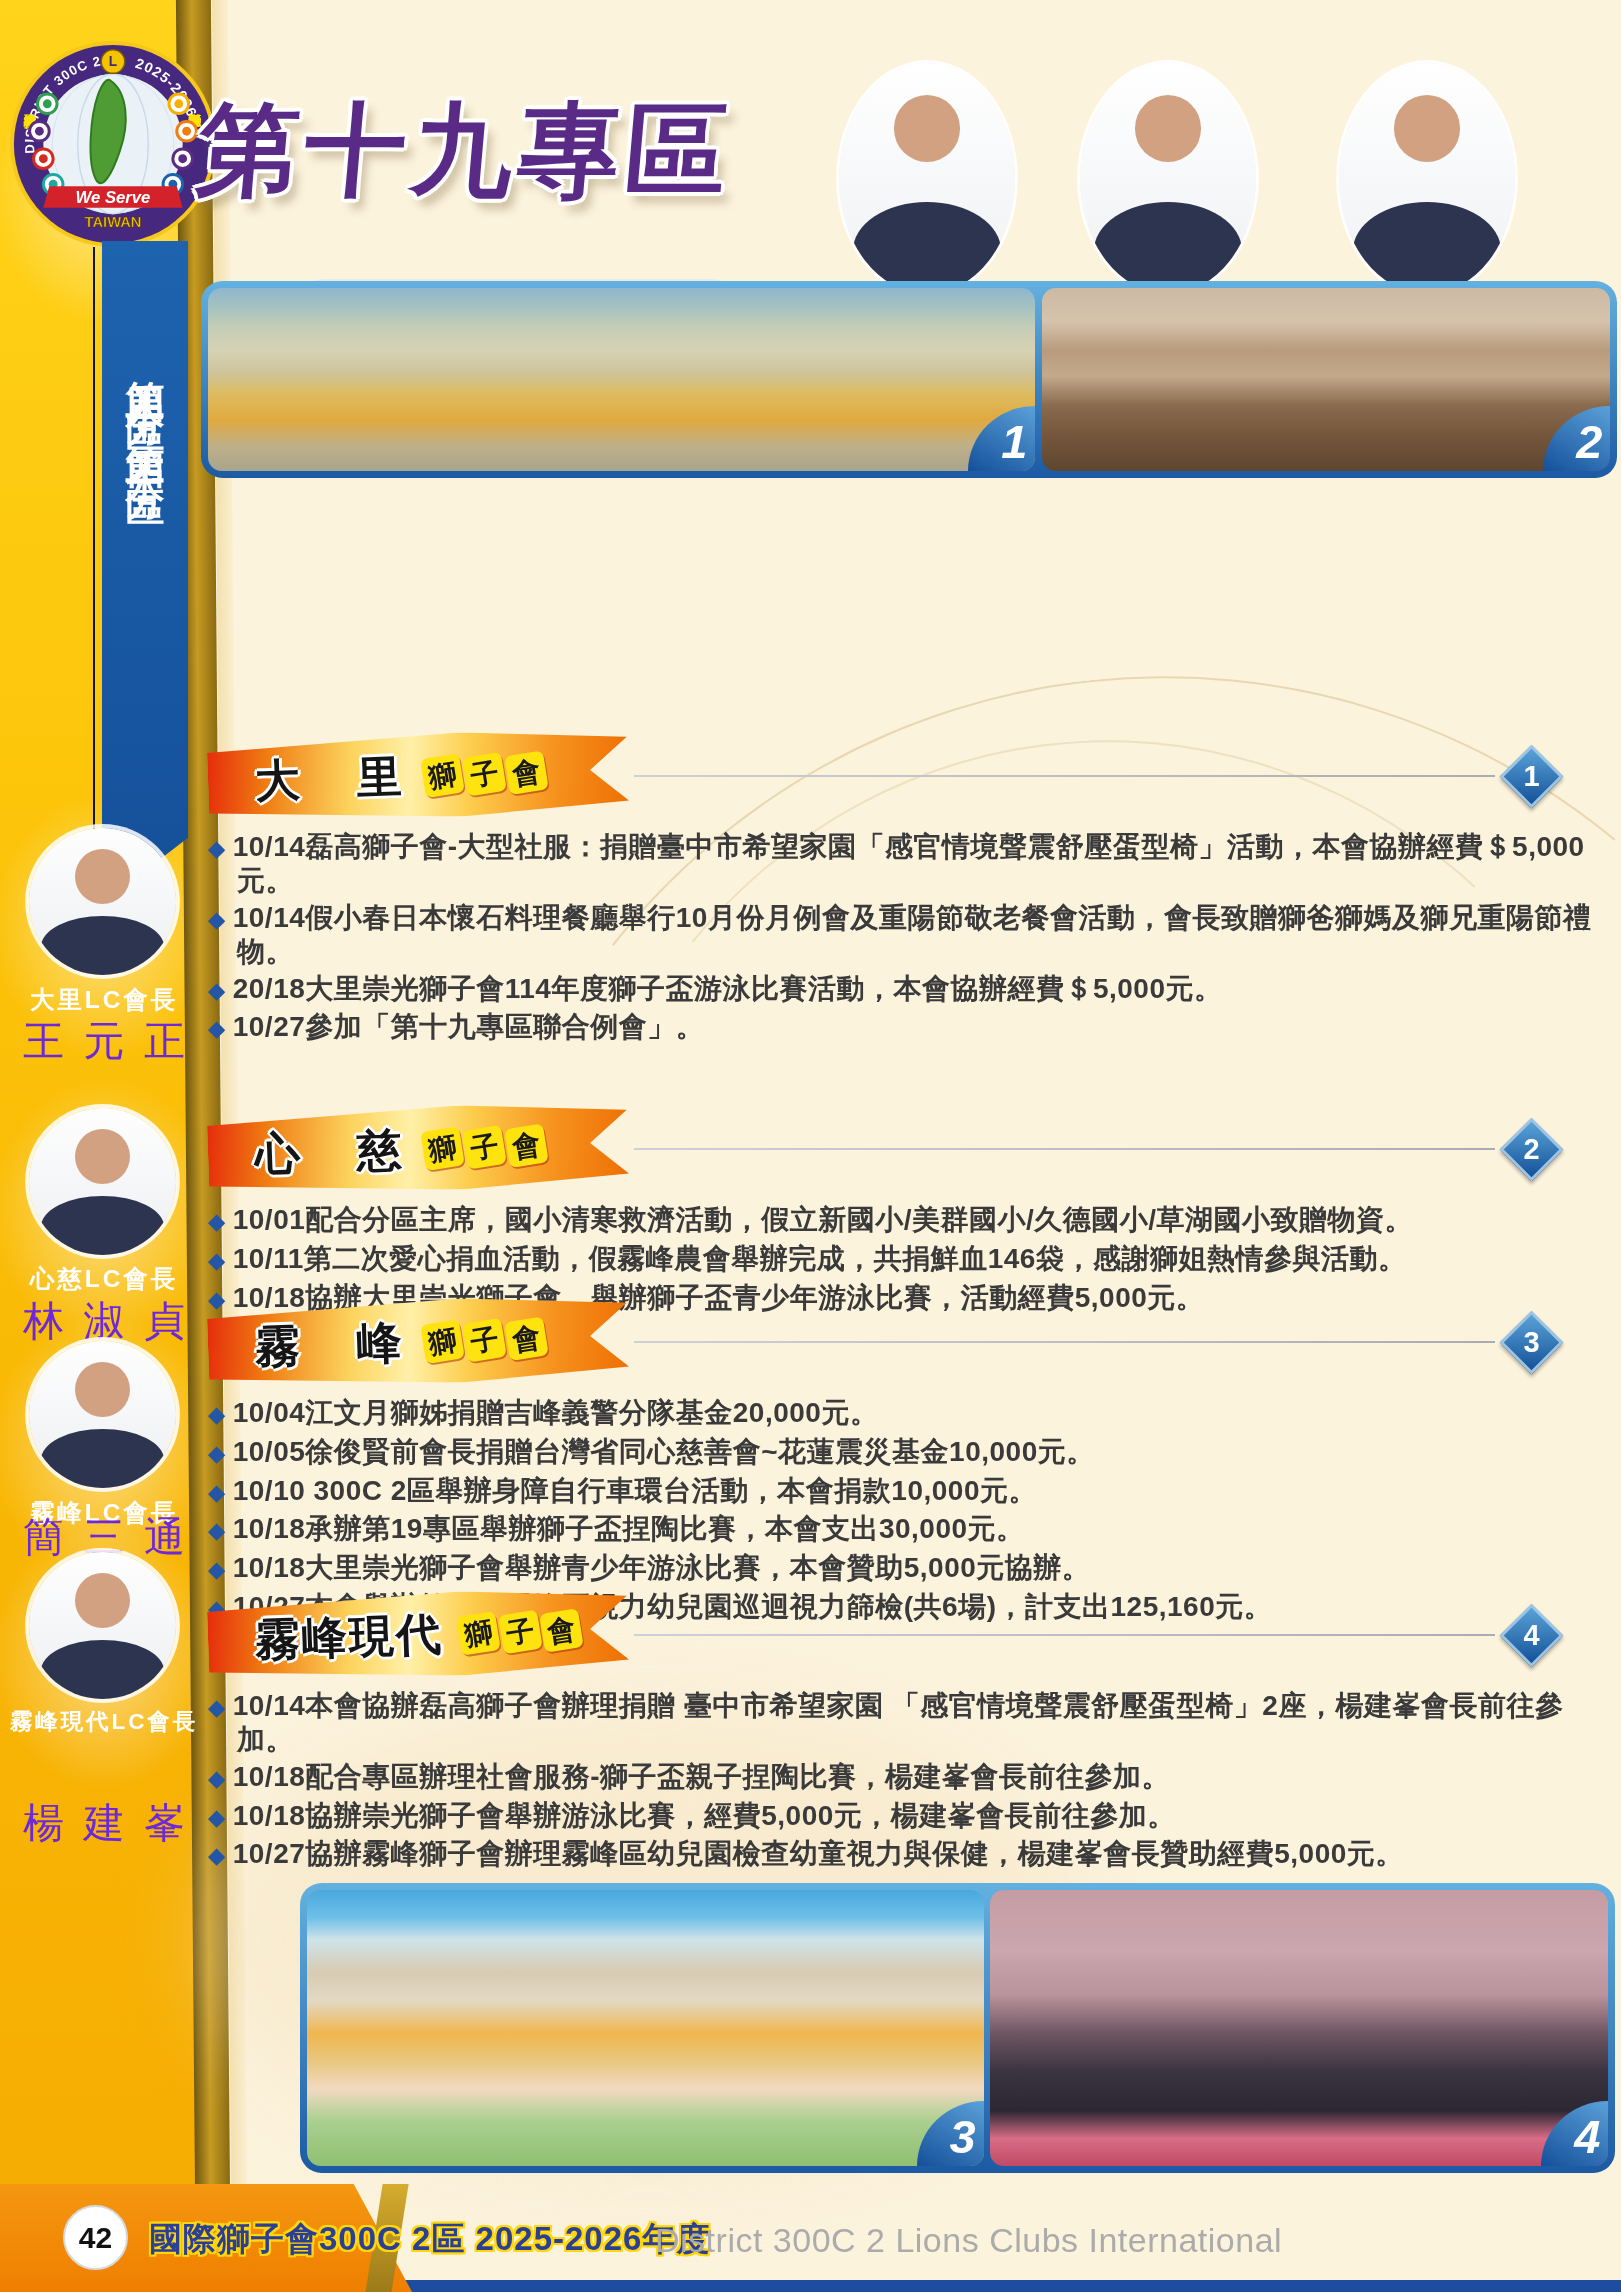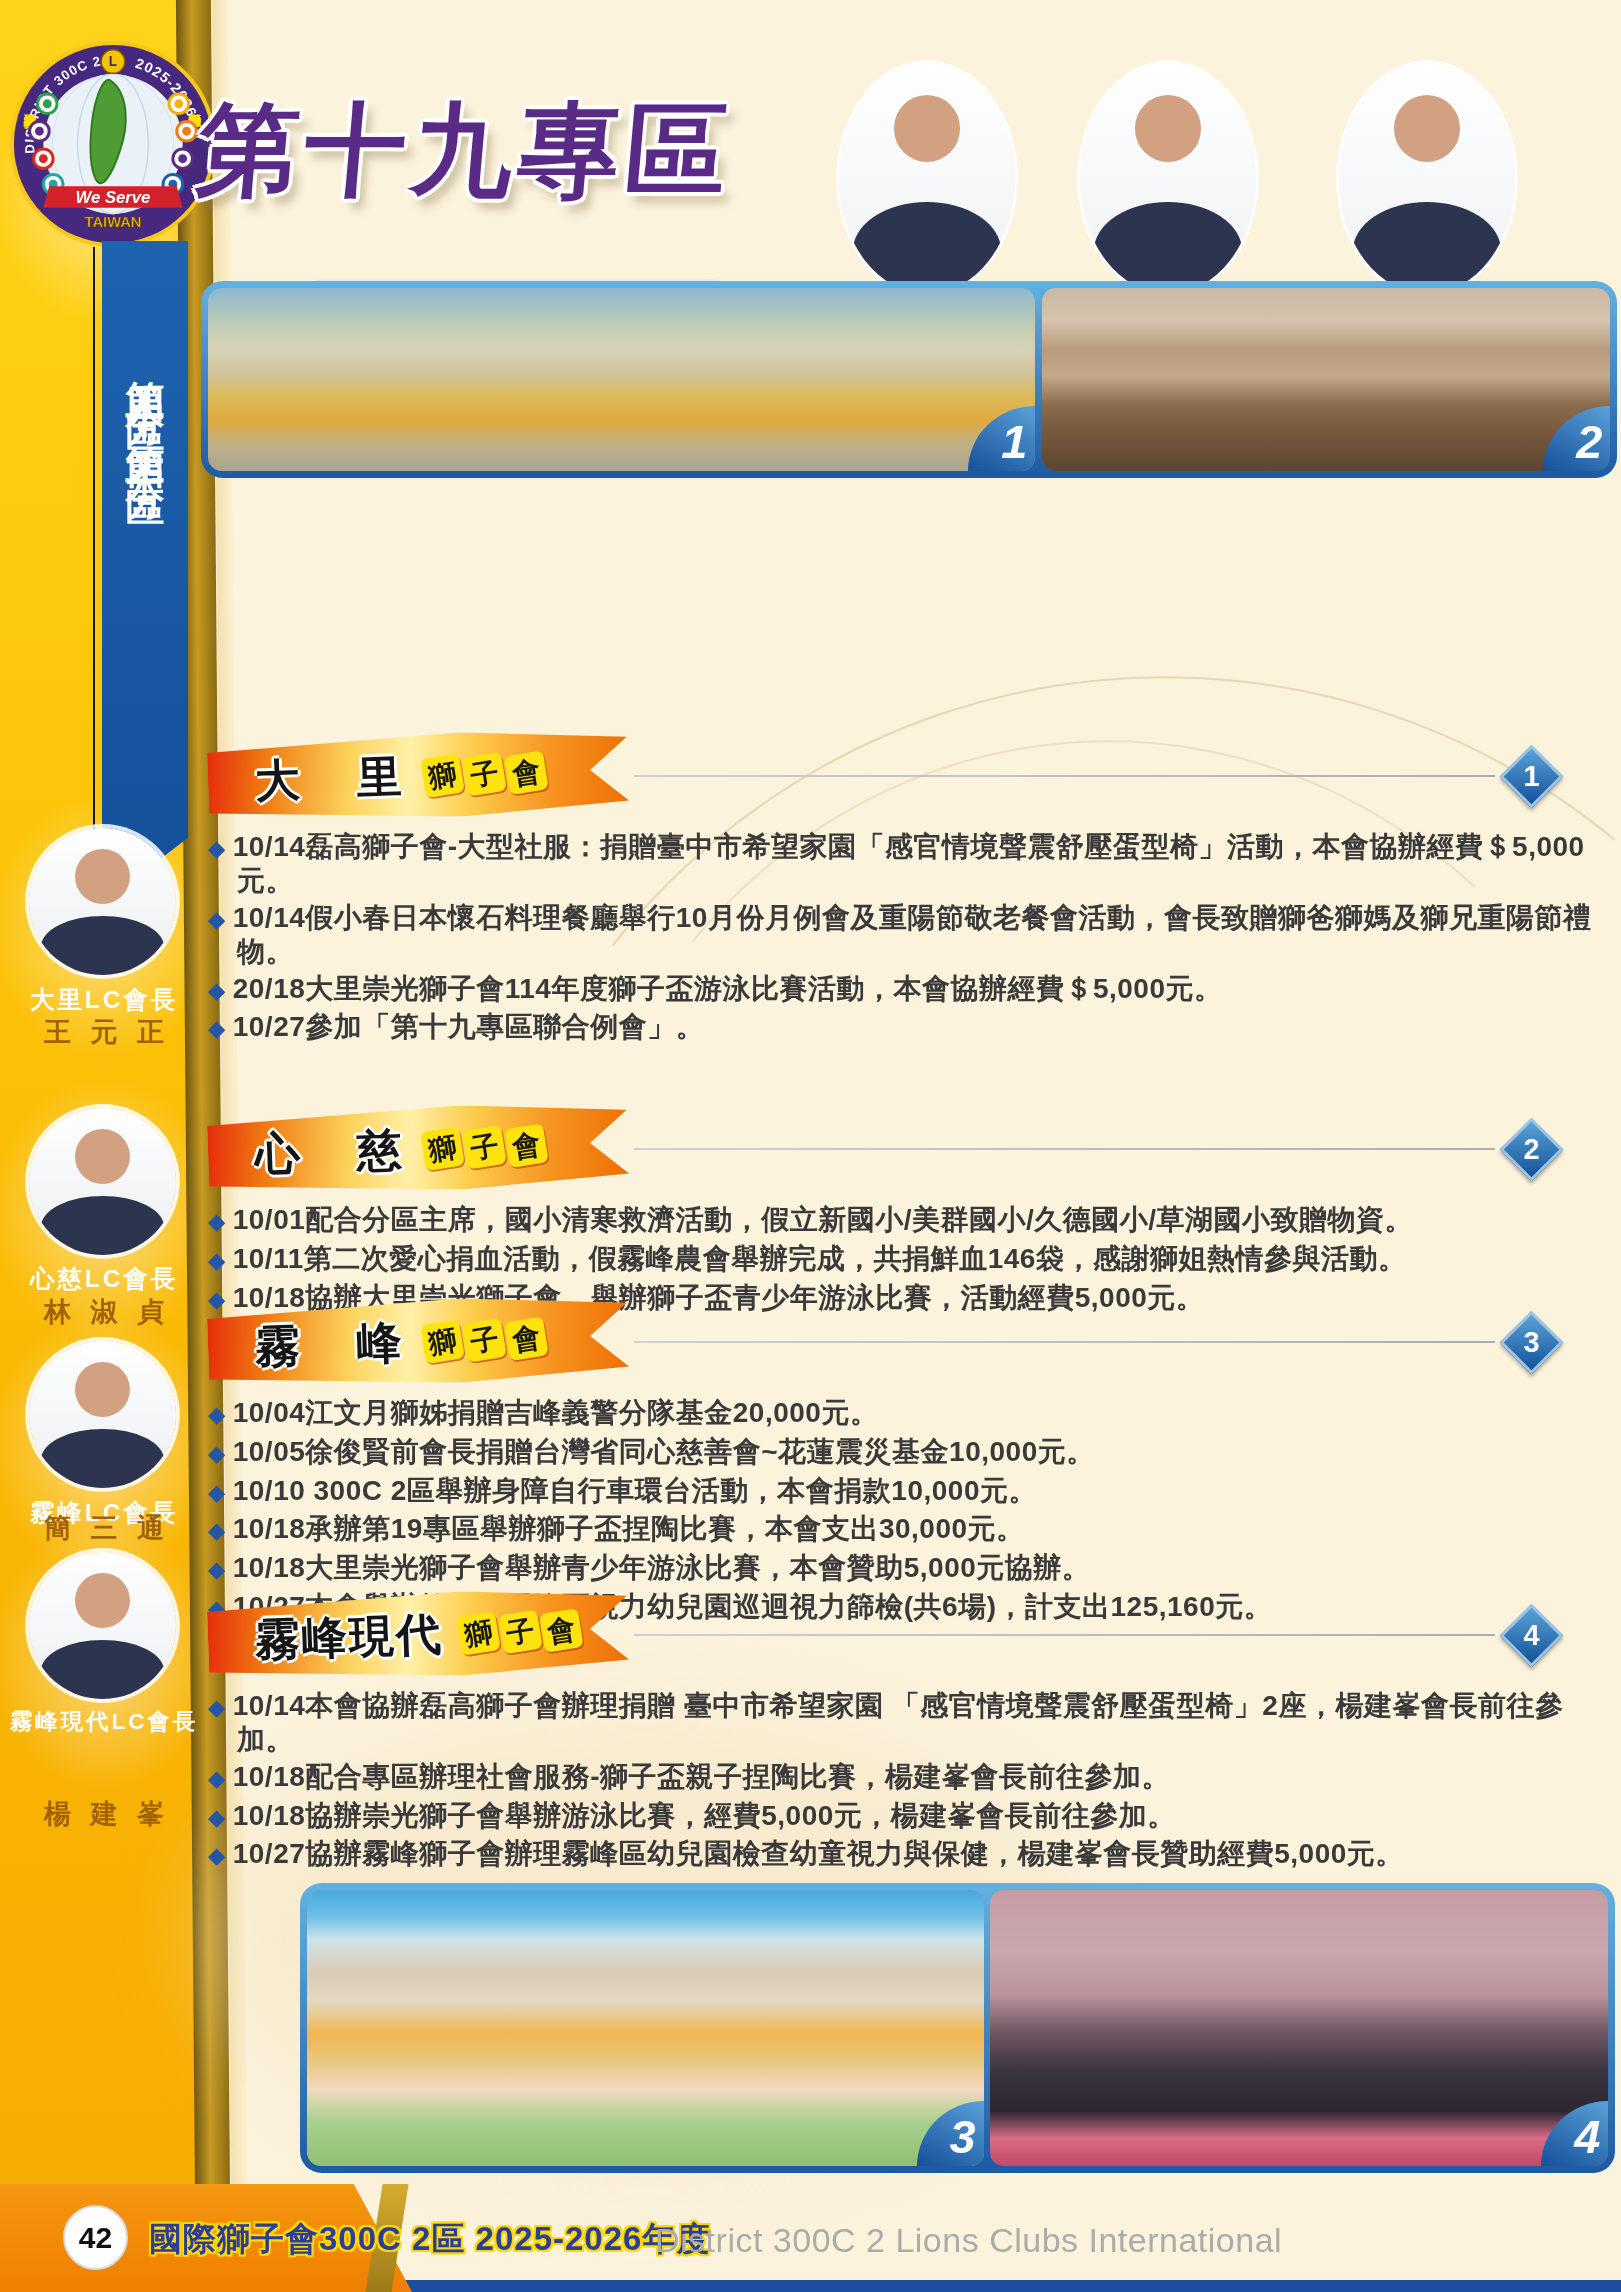--- a/index.html
+++ b/index.html
@@ -34,21 +34,21 @@
     display:flex;justify-content:center;padding-top:108px;box-sizing:border-box;}
   .zone-ribbon span{writing-mode:vertical-rl;color:#fff;font-size:39px;font-weight:700;letter-spacing:8.8px;}
 
   
   .pres-photo{position:absolute;left:29px;width:147px;height:147px;border-radius:50%;
     background:linear-gradient(180deg,#FEFEFE,#EDEFF2);overflow:hidden;box-shadow:0 0 0 3.9px rgba(255,255,255,.85);}
   .sil::before{content:"";position:absolute;left:31%;top:14%;width:38%;aspect-ratio:1/1;border-radius:50%;background:#D2A182;}
   .sil::after{content:"";position:absolute;left:8%;bottom:-2%;width:84%;height:42%;
     border-radius:50% 50% 0 0;background:#2D3450;}
   .pres-role{position:absolute;left:0;width:208px;text-align:center;color:#fff;font-size:24.5px;font-weight:700;letter-spacing:2.9px;}
-  .pres-name{position:absolute;left:0;width:208px;text-align:center;color:#a16207;font-size:27px;font-weight:700;letter-spacing:19.6px;text-indent:19.6px;}
+  .pres-name{position:absolute;left:0;width:208px;text-align:center;color:#6d28d9;font-size:41px;font-weight:400;letter-spacing:19.6px;text-indent:19.6px;}
 
   
   .title{position:absolute;left:198px;top:84px;font-size:101px;font-weight:900;color:#5A2B86;
     letter-spacing:5.9px;transform:skewX(-5deg);
     text-shadow:-3.9px 0 0 #fff,3.9px 0 0 #fff,0 -3.9px 0 #fff,0 3.9px 0 #fff,
       -2.9px -2.9px 0 #fff,2.9px 2.9px 0 #fff,-2.9px 2.9px 0 #fff,2.9px -2.9px 0 #fff,7.8px 9.8px 9.8px rgba(140,120,80,.45);}
   .club-box{position:absolute;left:290px;top:284px;width:455px;height:97px;background:#fff;border-radius:35px;
     box-shadow:0 0 0 4.9px #E9E9E9,0 7.8px 7.8px rgba(150,150,150,.35);padding:7.8px 0 0 33px;box-sizing:border-box;}
   .club-line{font-size:34px;font-weight:800;color:#111;line-height:41px;letter-spacing:2px;}
   .club-badge{position:absolute;right:13.7px;bottom:11.8px;display:flex;}

